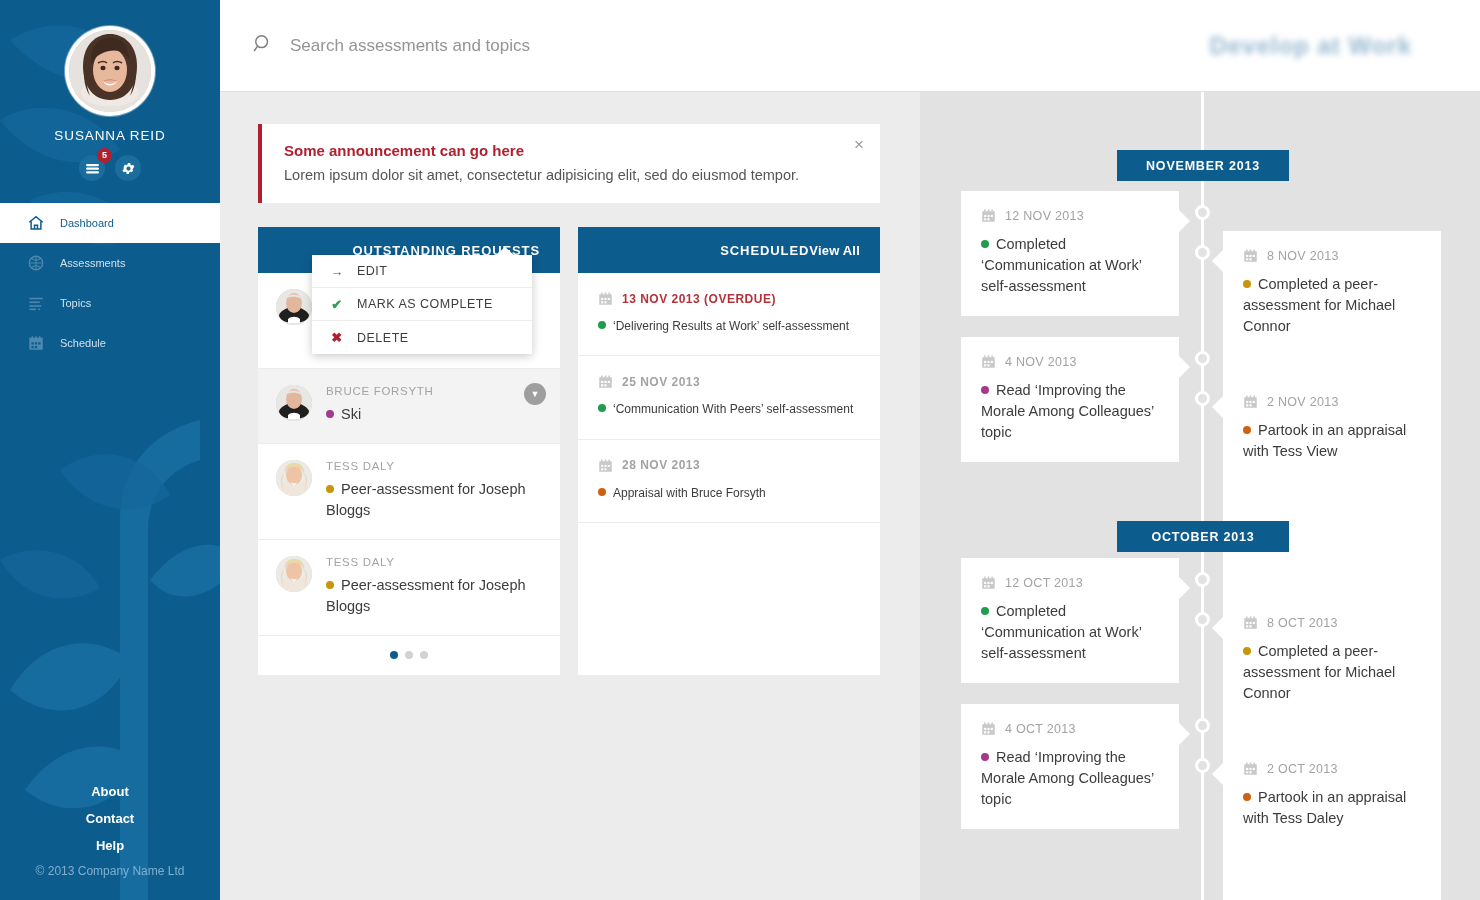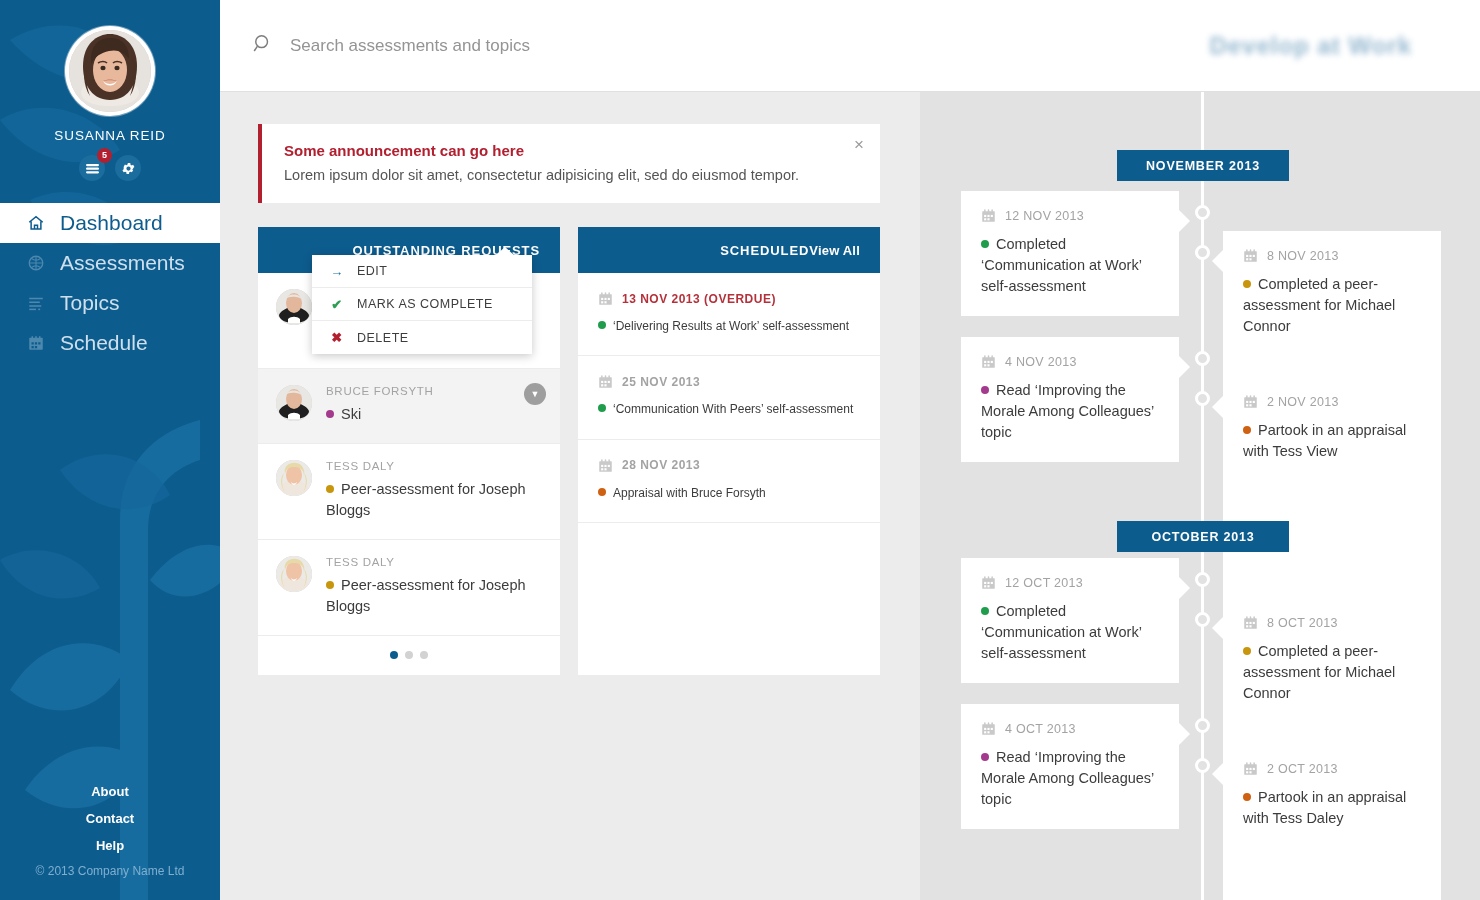--- a/index.html
+++ b/index.html
@@ -46,21 +46,21 @@
     position: absolute; top: -7px; right: -7px;
     background: #b22030; color: #fff;
     font-size: 9px; line-height: 14px;
     min-width: 15px; height: 15px; border-radius: 50%;
     text-align: center; font-weight: 700;
   }
   .nav { margin-top: 22px; position: relative; z-index: 2; }
   .nav-item {
     display: flex; align-items: center; gap: 14px;
     height: 40px; padding-left: 26px;
-    color: #cfe0ec; font-size: 21px; cursor: pointer;
+    color: #cfe0ec; font-size: 11px; cursor: pointer;
   }
   .nav-item.active { background: #fff; color: #0d5c8e; }
   .nav-item .nic { width: 20px; height: 20px; display: flex; align-items: center; justify-content: center; }
   .sidebar-footer {
     position: absolute; bottom: 22px; left: 0; right: 0;
     text-align: center; z-index: 2;
   }
   .footer-links { display: flex; justify-content: center; gap: 12px; flex-direction: column; }
   .footer-links span { color: #fff; font-size: 13px; font-weight: 700; cursor: pointer; }
   .copyright { color: #7fafd0; font-size: 12px; margin-top: 11px; }

